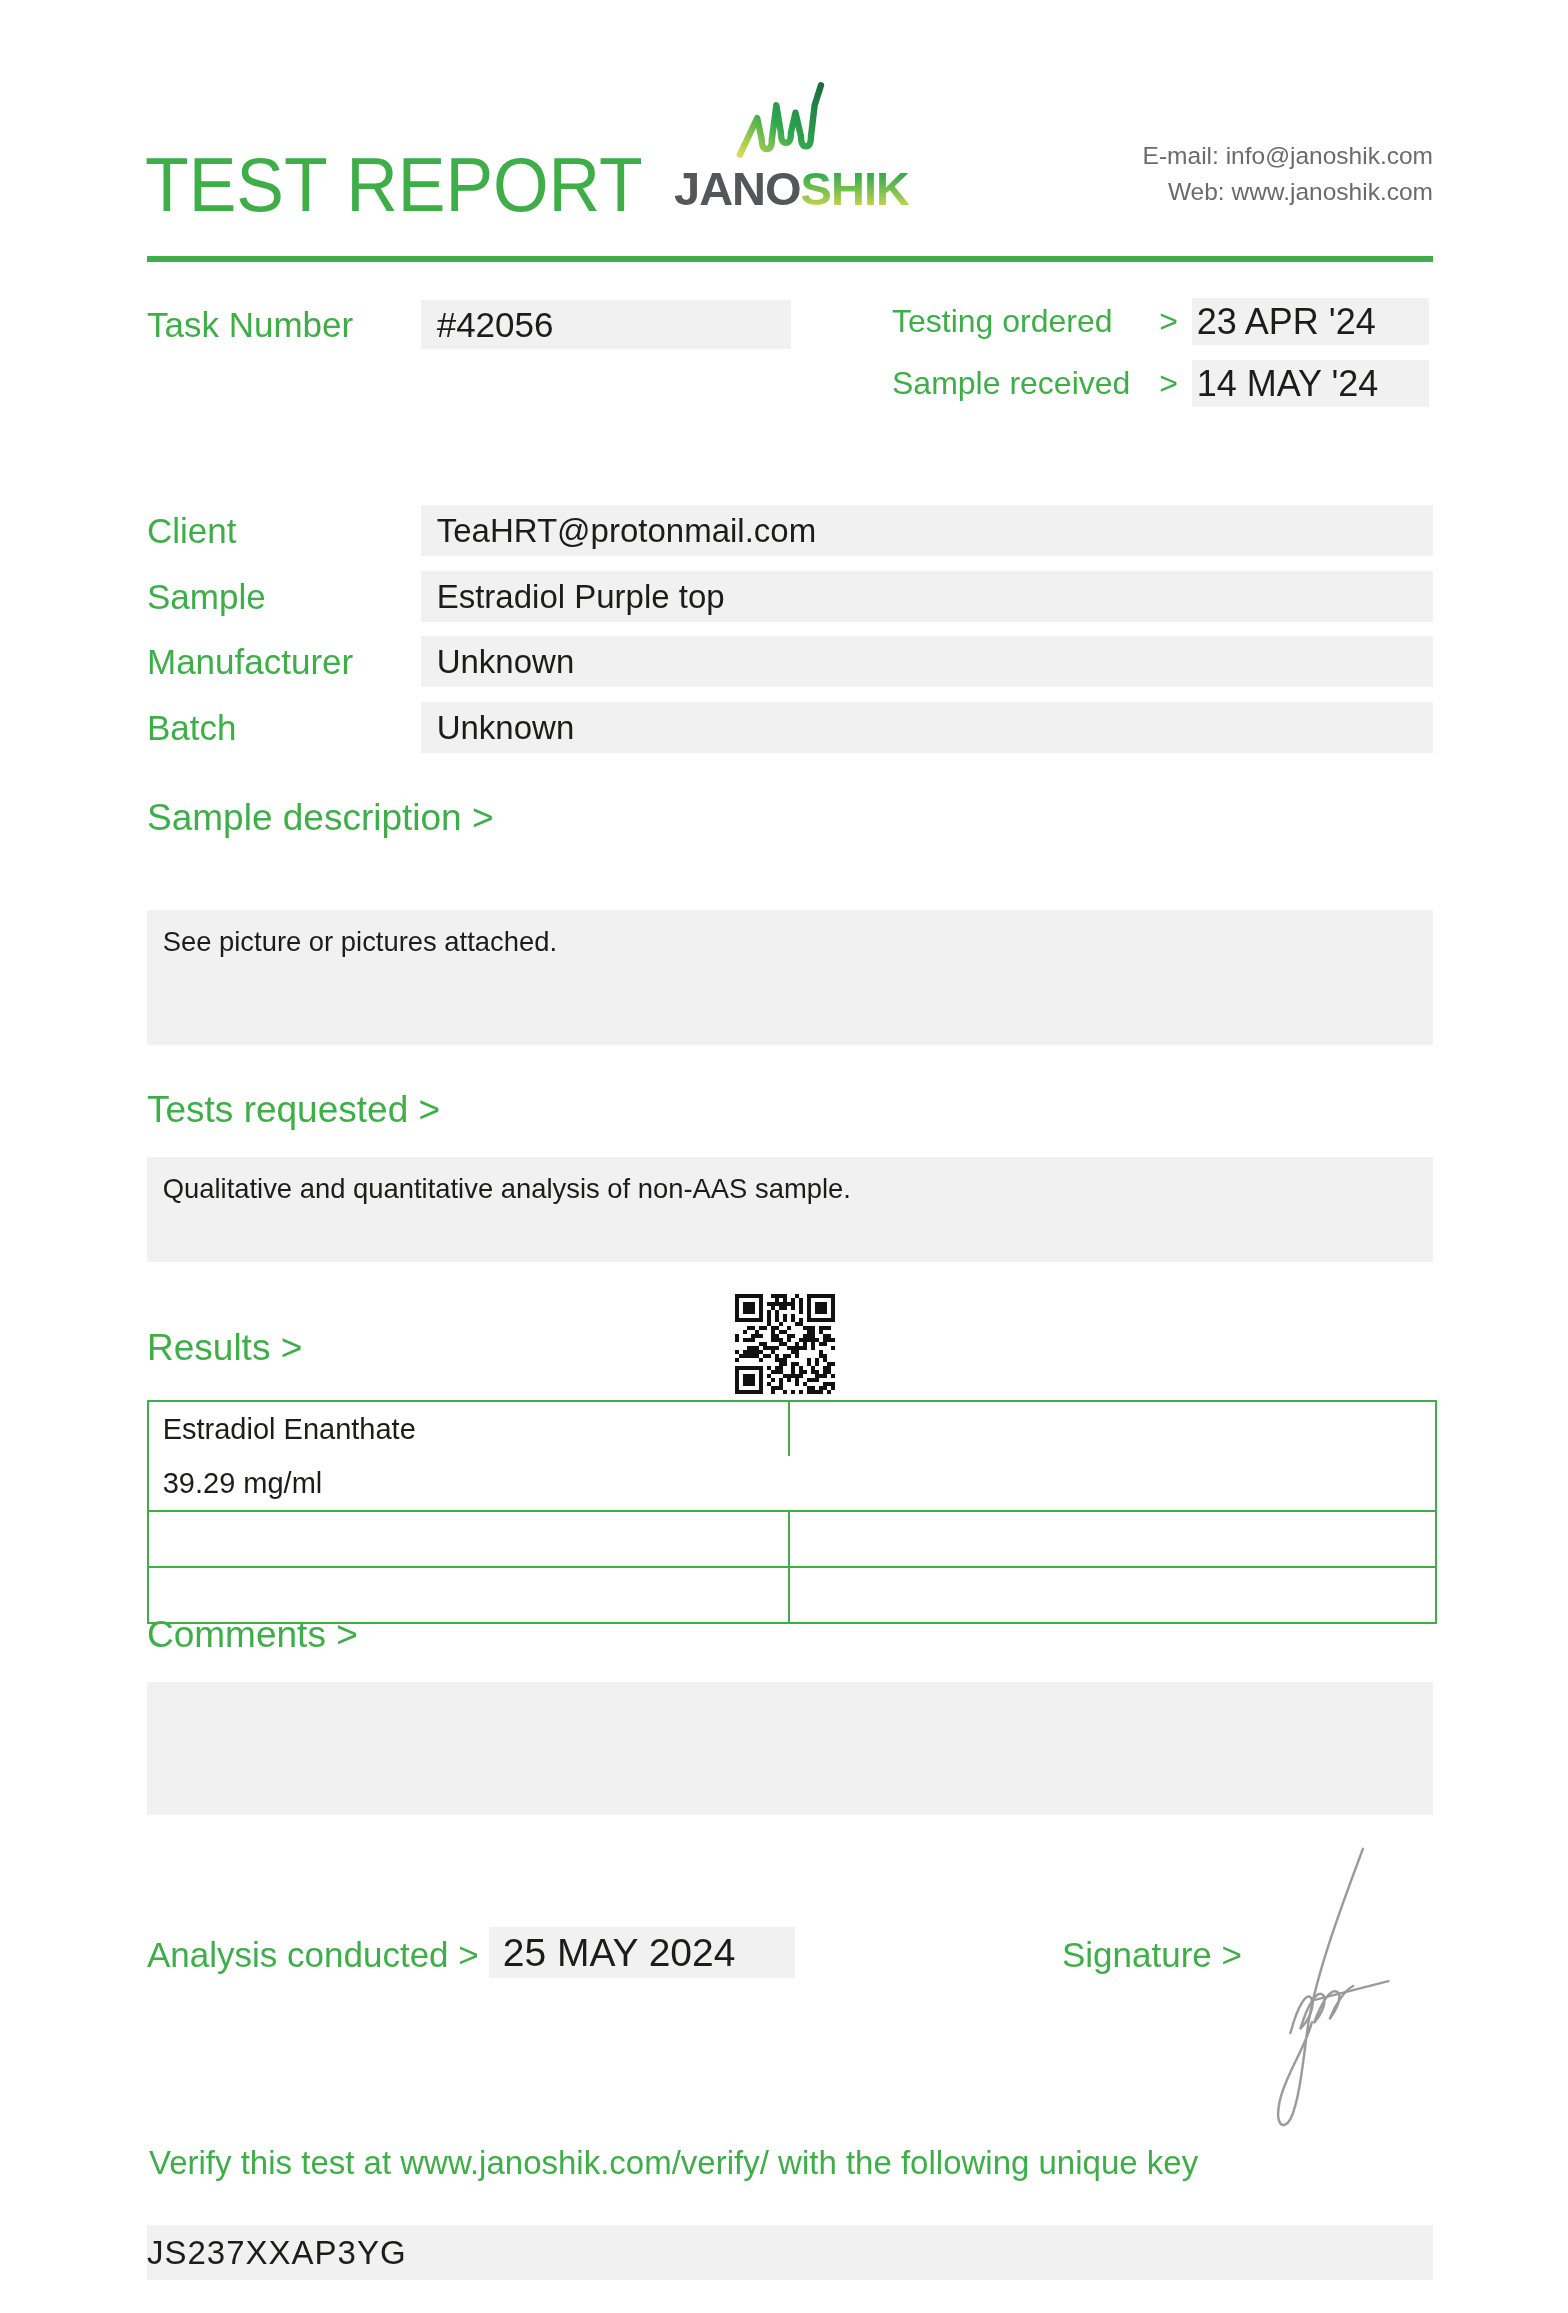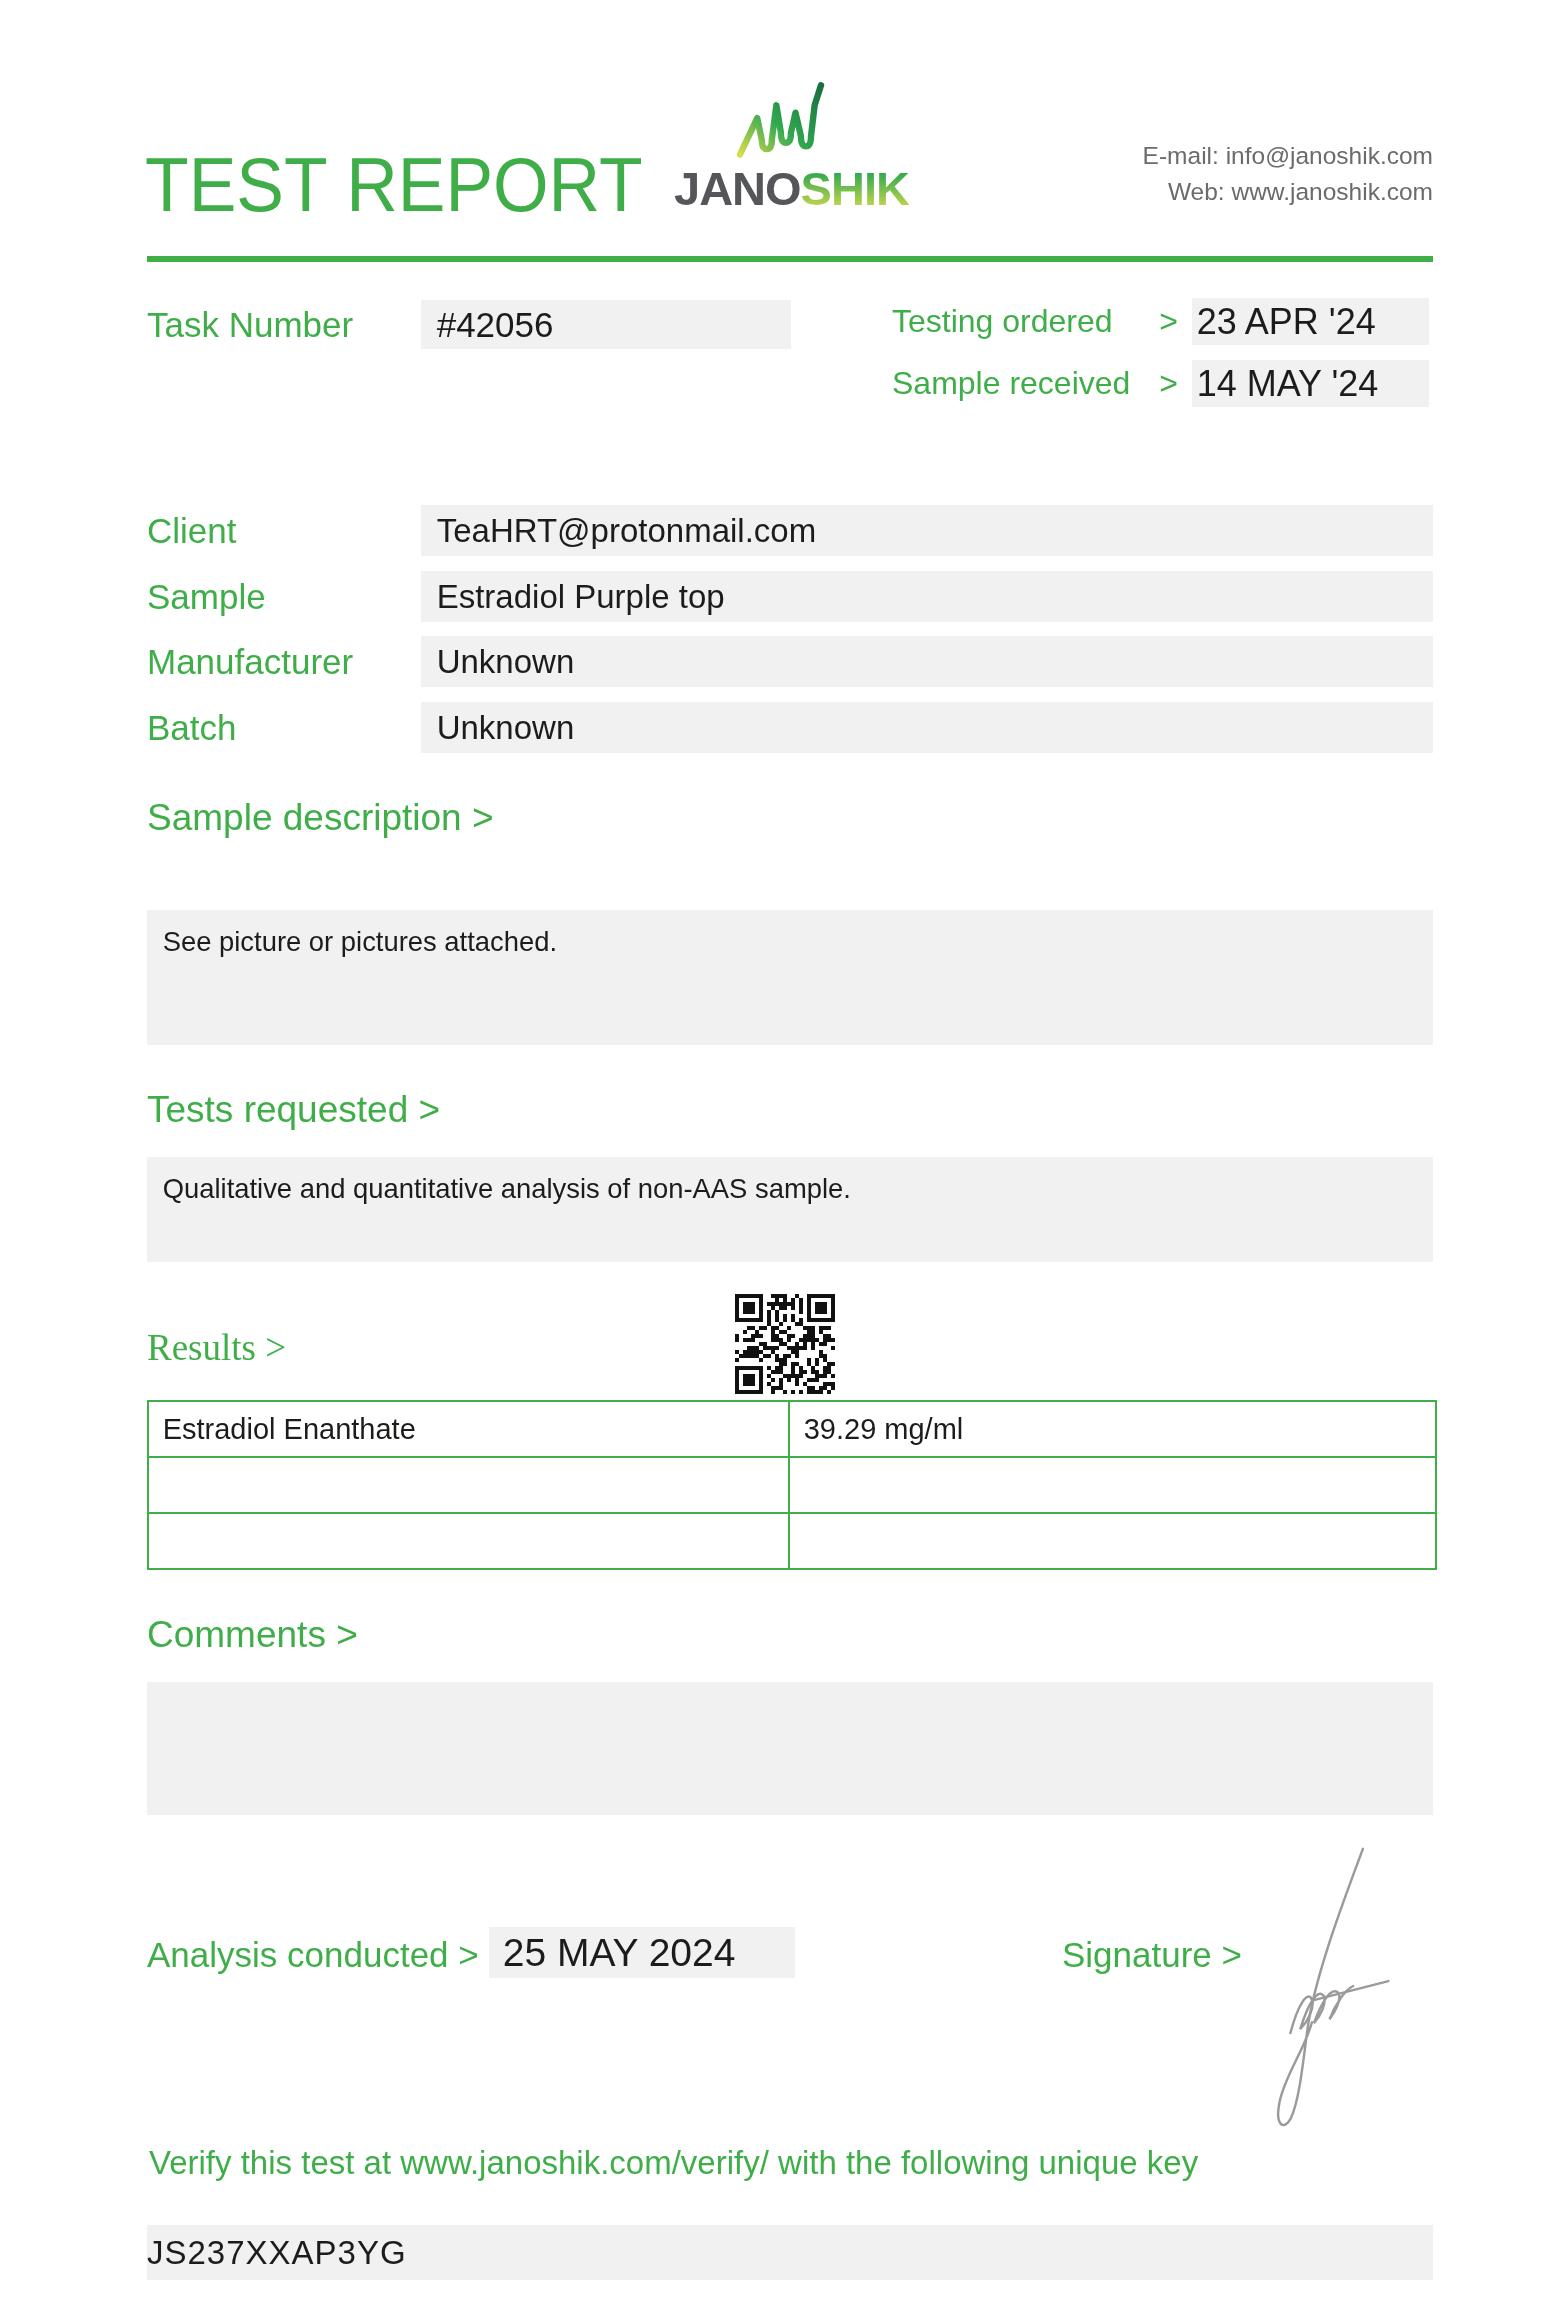--- a/index.html
+++ b/index.html
@@ -36,21 +36,21 @@
   .info-box{flex:1;background:var(--box_gray);font-size:33px;line-height:51px;
     padding-left:15.7px;box-sizing:border-box;}
   
   .sec-heading{font-size:37px;line-height:1.1;color:var(--accent_green);}
   .sec-box{left:147px;width:1286px;background:var(--box_gray);box-sizing:border-box;
     padding:13.7px 15.7px;font-size:27.4px;line-height:35px;}
   
   .qr{left:735px;top:1294px;width:100px;height:100px;}
   
   .rtable{left:147px;top:1400px;width:1286px;border:2.9px solid var(--table_border);}
-  .rrow{display:flex;border-top:2.9px solid var(--table_border);}
+  .rrow{display:flex;border-top:2.9px solid var(--table_border);flex-direction:column;}
   .rrow:first-child{border-top:none;}
   .rcell{height:54px;line-height:54px;font-size:29px;padding-left:13.7px;box-sizing:border-box;}
   .rcell.analyte{width:641px;border-right:2.9px solid var(--table_border);}
   .rcell.result{flex:1;}
   
   .analysis-label{left:147px;top:1929px;font-size:35px;line-height:51px;color:var(--accent_green);}
   .analysis-box{left:489px;top:1927px;width:306px;height:51px;background:var(--box_gray);
     font-size:39px;line-height:51px;padding-left:13.7px;box-sizing:border-box;}
   .signature-label{left:1062px;top:1929px;font-size:35px;line-height:51px;color:var(--accent_green);}
   .signature{left:1253px;top:1841px;width:162px;height:289px;}
@@ -443,21 +443,21 @@
         <rect x="56" y="96" width="4" height="4"></rect>
         <rect x="64" y="96" width="4" height="4"></rect>
         <rect x="72" y="96" width="4" height="4"></rect>
         <rect x="76" y="96" width="4" height="4"></rect>
         <rect x="80" y="96" width="4" height="4"></rect>
         <rect x="84" y="96" width="4" height="4"></rect>
         <rect x="92" y="96" width="4" height="4"></rect>
       </g>
     </svg>
 
-  <div class="abs sec-heading" style="left:147px;top:1328px;font-family:Liberation Serif, serif;">Results &gt;</div>
+  <div class="abs sec-heading" style="left:147px;top:1328px;">Results &gt;</div>
   <div class="abs rtable">
     <div class="rrow">
       <div class="rcell analyte">Estradiol Enanthate</div>
       <div class="rcell result">39.29 mg/ml</div>
     </div>
     <div class="rrow">
       <div class="rcell analyte"></div>
       <div class="rcell result"></div>
     </div>
     <div class="rrow">

